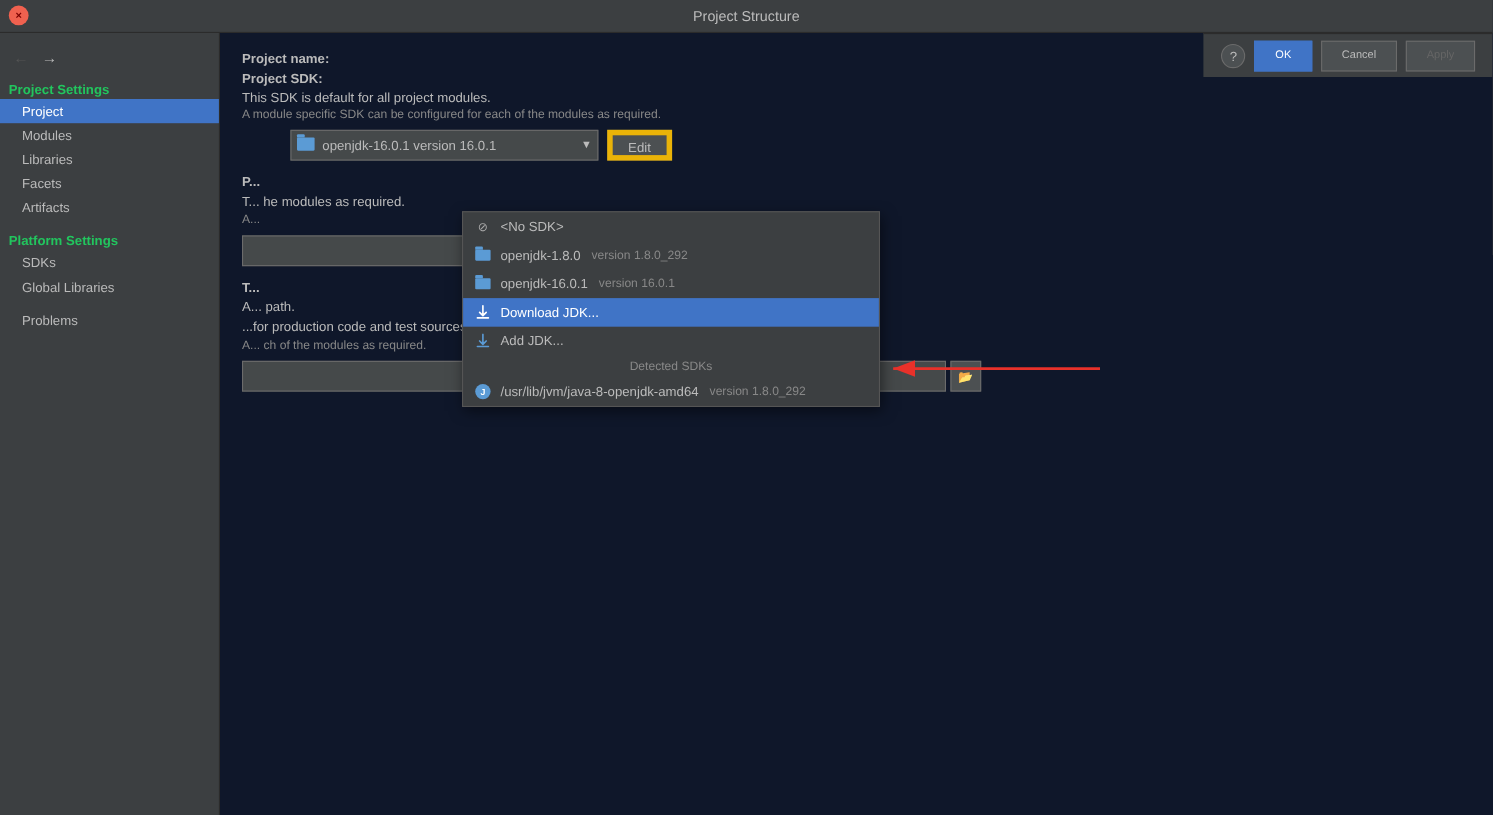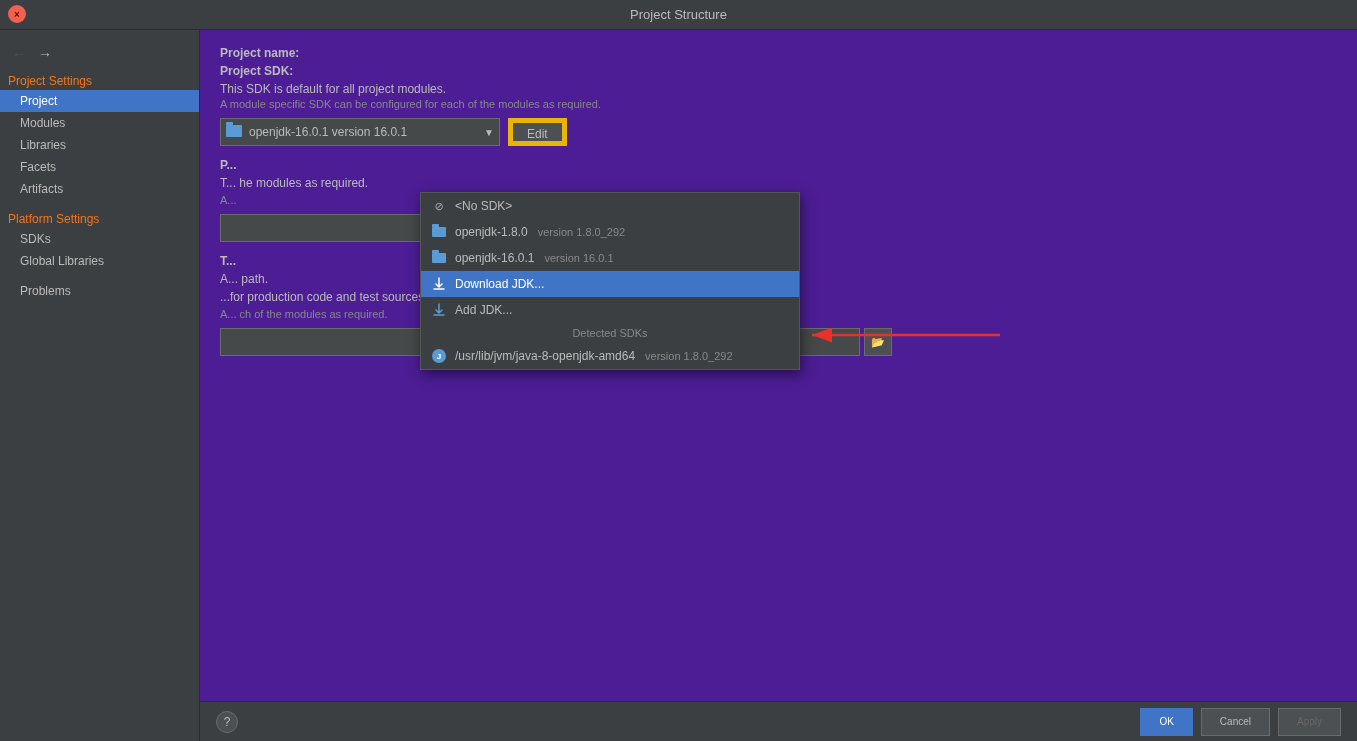--- a/index.html
+++ b/index.html
@@ -69,47 +69,47 @@
     }
     .nav-arrow {
       color: #bbb;
       font-size: 14px;
       cursor: pointer;
       padding: 2px 4px;
     }
     .nav-arrow.disabled { color: #555; }
 
     .sidebar-section-label {
-      color: #f97316;
+      color: #22c55e;
       font-size: 12px;
       padding: 4px 8px 2px 8px;
-      font-weight: normal;
+      font-weight: bold;
     }
 
     .sidebar-item {
       padding: 4px 8px 4px 20px;
       cursor: pointer;
       color: #bbb;
       font-size: 12px;
     }
     .sidebar-item.active {
       background: #4074c6;
       color: #fff;
     }
 
     .sidebar-divider {
       height: 8px;
     }
 
     
     .content-area {
       flex: 1;
-      background: #4c1d95;
-      display: flex;
-      flex-direction: column;
+      background: #0f172a;
+      display: flex;
+      flex-direction: row;
       position: relative;
       overflow: hidden;
     }
 
     .content-inner {
       padding: 16px 20px;
       flex: 1;
       overflow: hidden;
       position: relative;
     }
@@ -150,20 +150,21 @@
       color: #888;
       font-size: 11px;
       margin-bottom: 8px;
     }
 
     .sdk-row {
       display: flex;
       align-items: flex-end;
       gap: 8px;
       margin-bottom: 8px;
+      margin-left: 44px;
     }
 
     .sdk-dropdown-wrapper {
       position: relative;
       width: 280px;
     }
 
     .sdk-dropdown {
       width: 280px;
       height: 28px;

